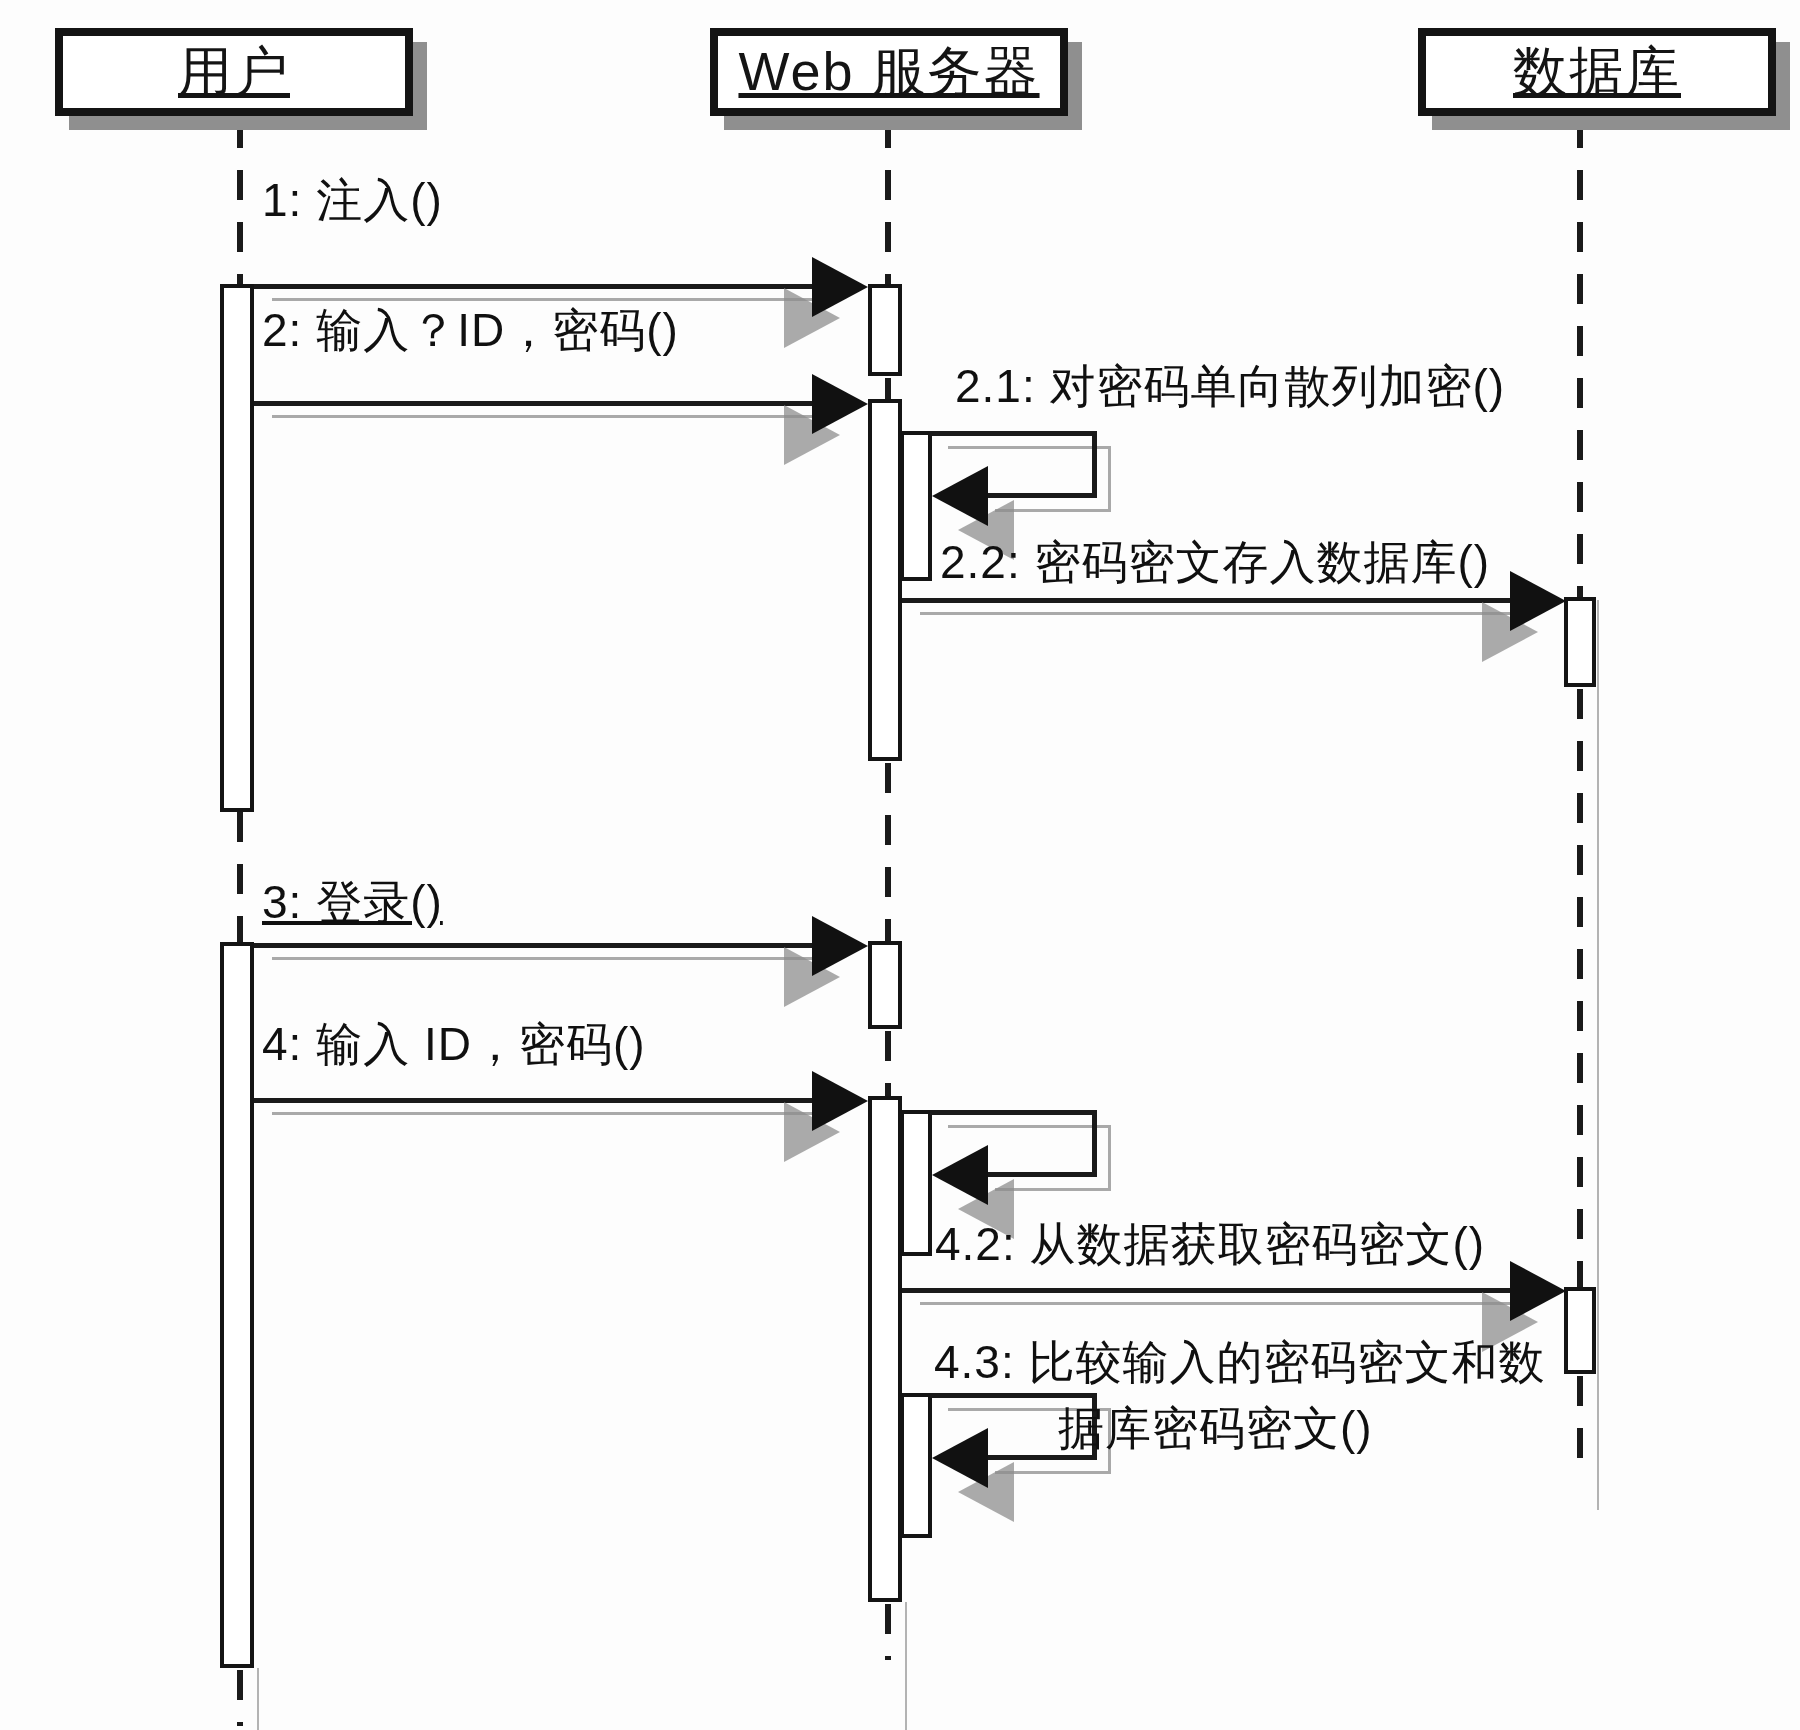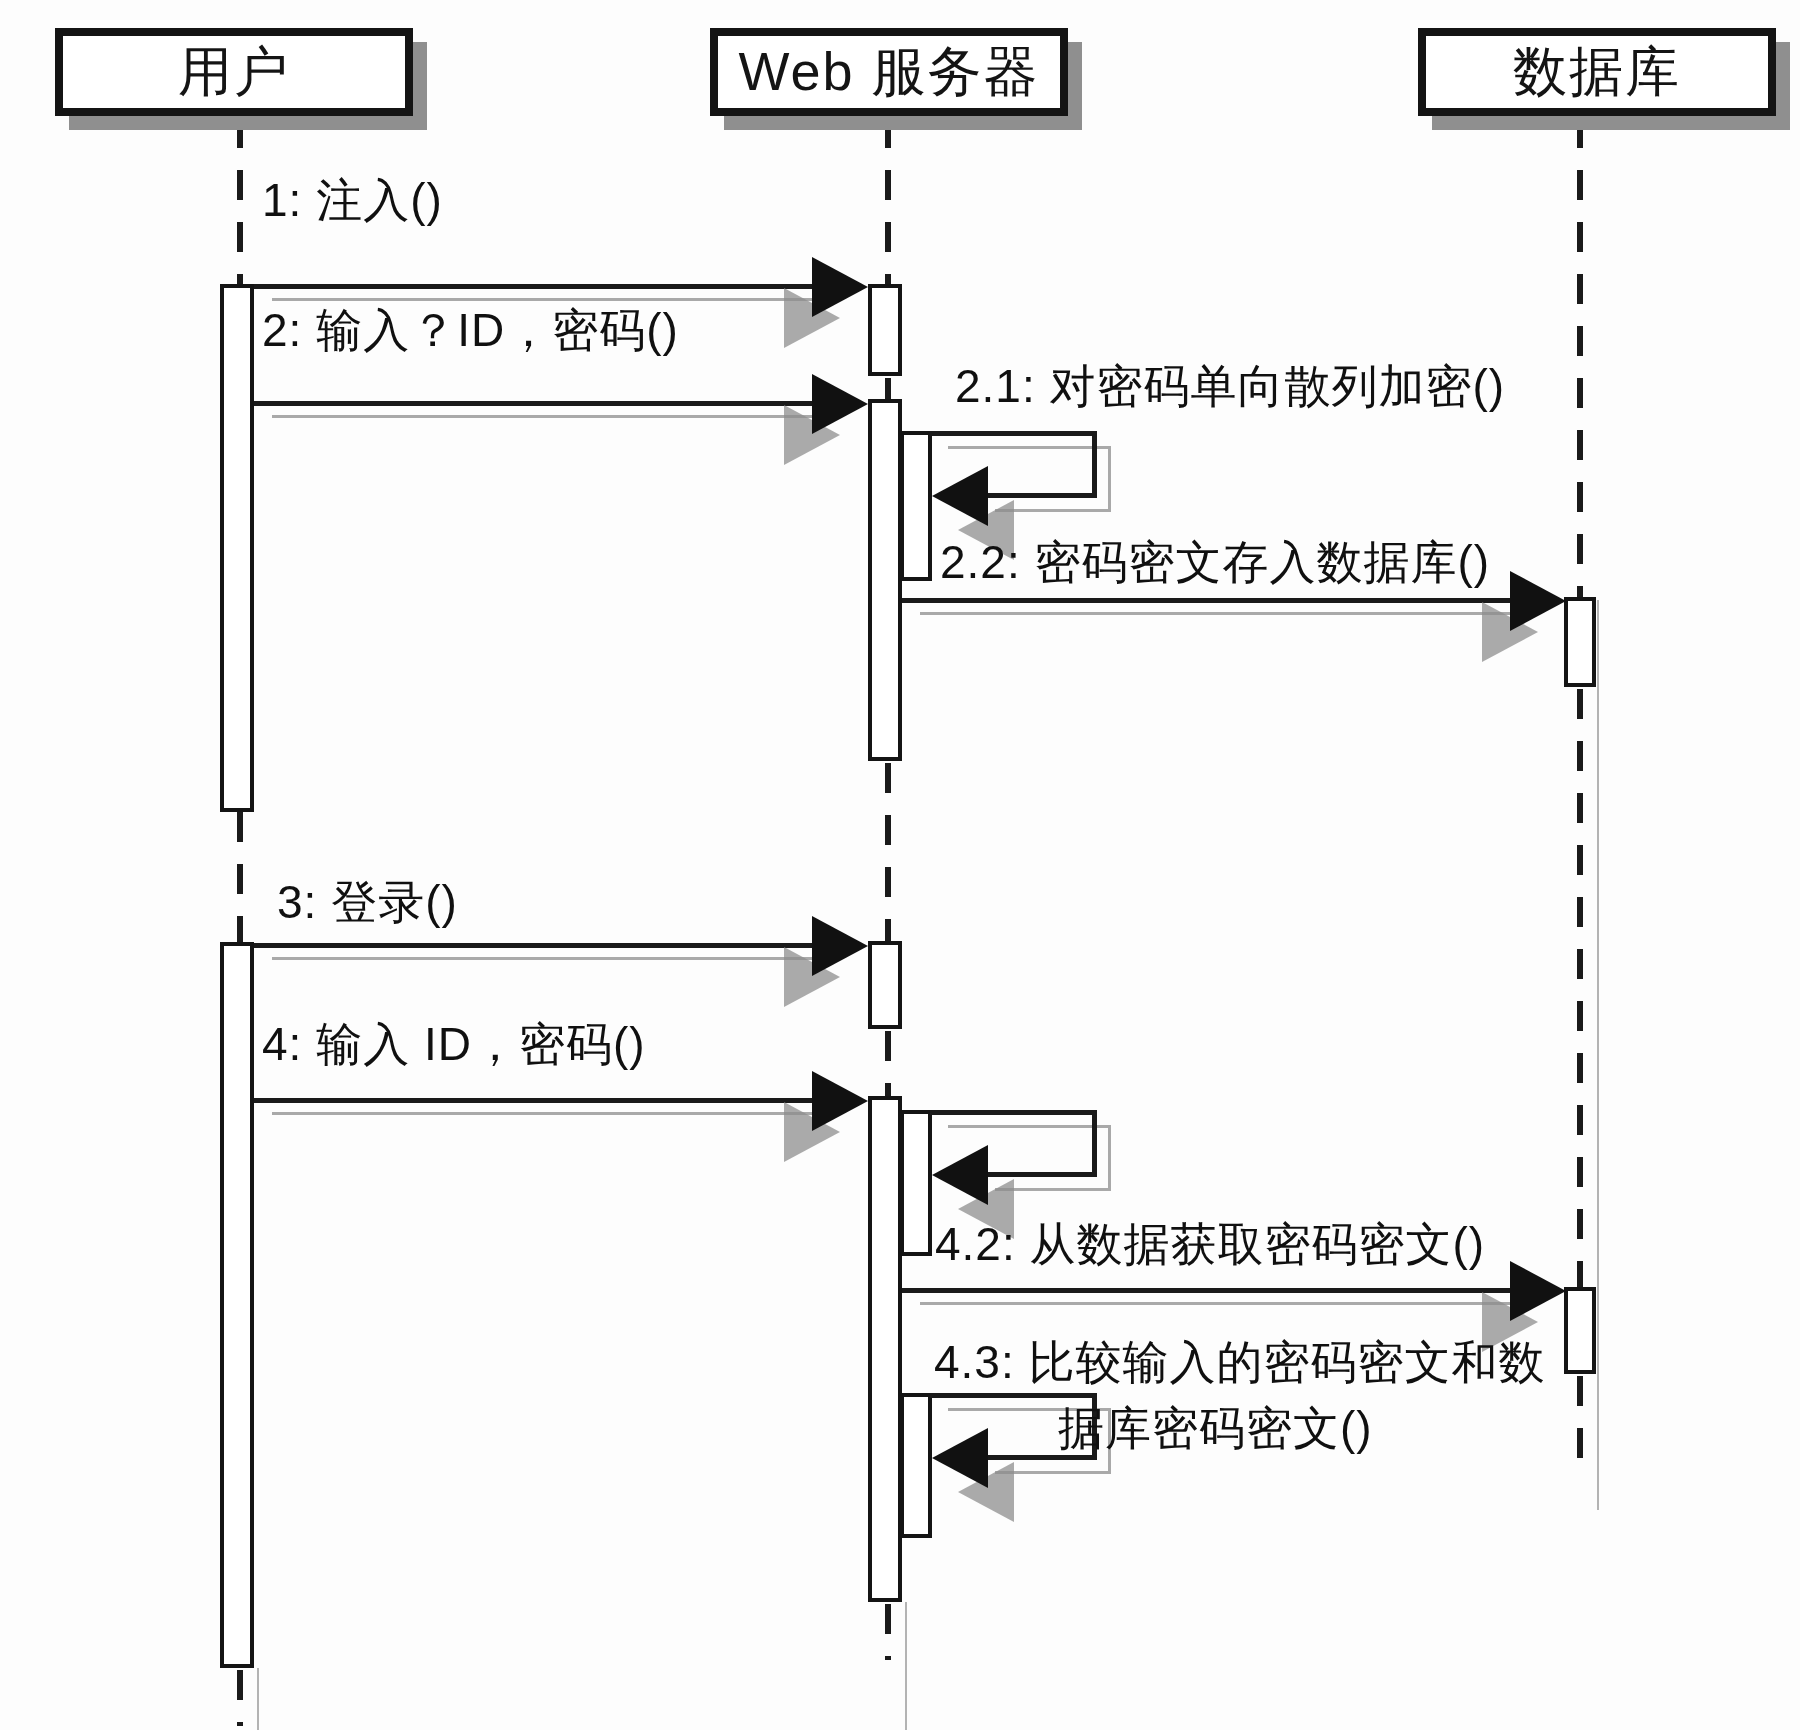--- a/index.html
+++ b/index.html
@@ -9,21 +9,21 @@
     position:relative; width:1800px; height:1730px;
     background:#fdfdfd; overflow:hidden; color:#141414;
   }
 
   
   .actor-box {
     position:absolute; top:28px; width:358px; height:88px;
     background:#ffffff; border:8px solid #141414;
     box-shadow:14px 14px 0 #8f8f8f;
     display:flex; align-items:center; justify-content:center;
-    font-size:54px; letter-spacing:2px; z-index:5;
+    font-size:54px; letter-spacing:2px; z-index:5;text-decoration:underline;
   }
 
   
   .lifeline {
     position:absolute; width:6px; z-index:0;
     background:repeating-linear-gradient(to bottom,#1a1a1a 0 30px,transparent 30px 52px);
   }
   
   .ghost-v { position:absolute; width:2px; background:#b3b3b3; z-index:0; }
 
@@ -123,21 +123,21 @@
   <div class="echo" style="left:995px;  top:509px; width:116px;"></div>
   <div class="ah-l ghost" style="left:958px; top:500px;"></div>
   <div class="ah-l" style="left:932px; top:466px;"></div>
 
   <div class="mlabel" style="left:940px; top:532px;">2.2: 密码密文存入数据库()</div>
   <div class="mline" style="left:902px; top:598px; width:610px;"></div>
   <div class="echo" style="left:920px; top:612px; width:614px;"></div>
   <div class="ah-r ghost" style="left:1482px; top:602px;"></div>
   <div class="ah-r" style="left:1510px; top:571px;"></div>
 
-  <div class="mlabel" style="left:277px; top:872px;">3: 登录()</div>
+  <div class="mlabel" style="left:262px; top:872px;text-decoration:underline;">3: 登录()</div>
   <div class="mline" style="left:254px; top:943px; width:560px;"></div>
   <div class="echo" style="left:272px; top:957px; width:564px;"></div>
   <div class="ah-r ghost" style="left:784px; top:947px;"></div>
   <div class="ah-r" style="left:812px; top:916px;"></div>
 
   <div class="mlabel" style="left:262px; top:1014px;">4: 输入 ID，密码()</div>
   <div class="mline" style="left:254px; top:1098px; width:560px;"></div>
   <div class="echo" style="left:272px; top:1112px; width:564px;"></div>
   <div class="ah-r ghost" style="left:784px; top:1102px;"></div>
   <div class="ah-r" style="left:812px; top:1071px;"></div>

